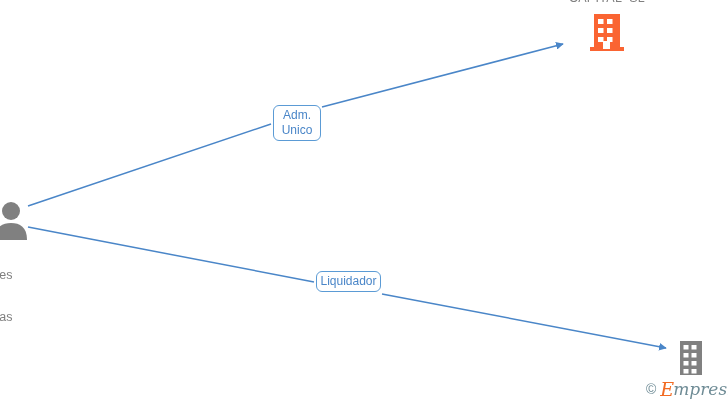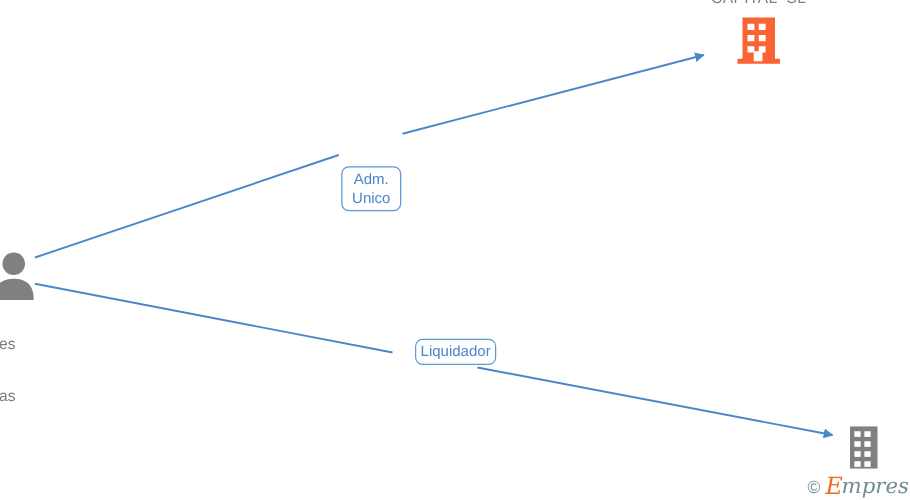--- a/index.html
+++ b/index.html
@@ -90,27 +90,26 @@
     align-items: center;
     justify-content: center;
     white-space: pre;
   }
   .edge-label-admunico {
     left: 273px;
     top: 105px;
     width: 48px;
     height: 36px;
     padding: 10px 3px;
-    margin-top: 28px;
   }
   .edge-label-admunico .l1,
   .edge-label-admunico .l2 { display: block; }
 
   .edge-label-liquidador {
-    left: 332px;
+    left: 316px;
     top: 271px;
     width: 65px;
     height: 21px;
   }
 
   
   .watermark {
     position: absolute;
     left: 646px;
     top: 379px;

